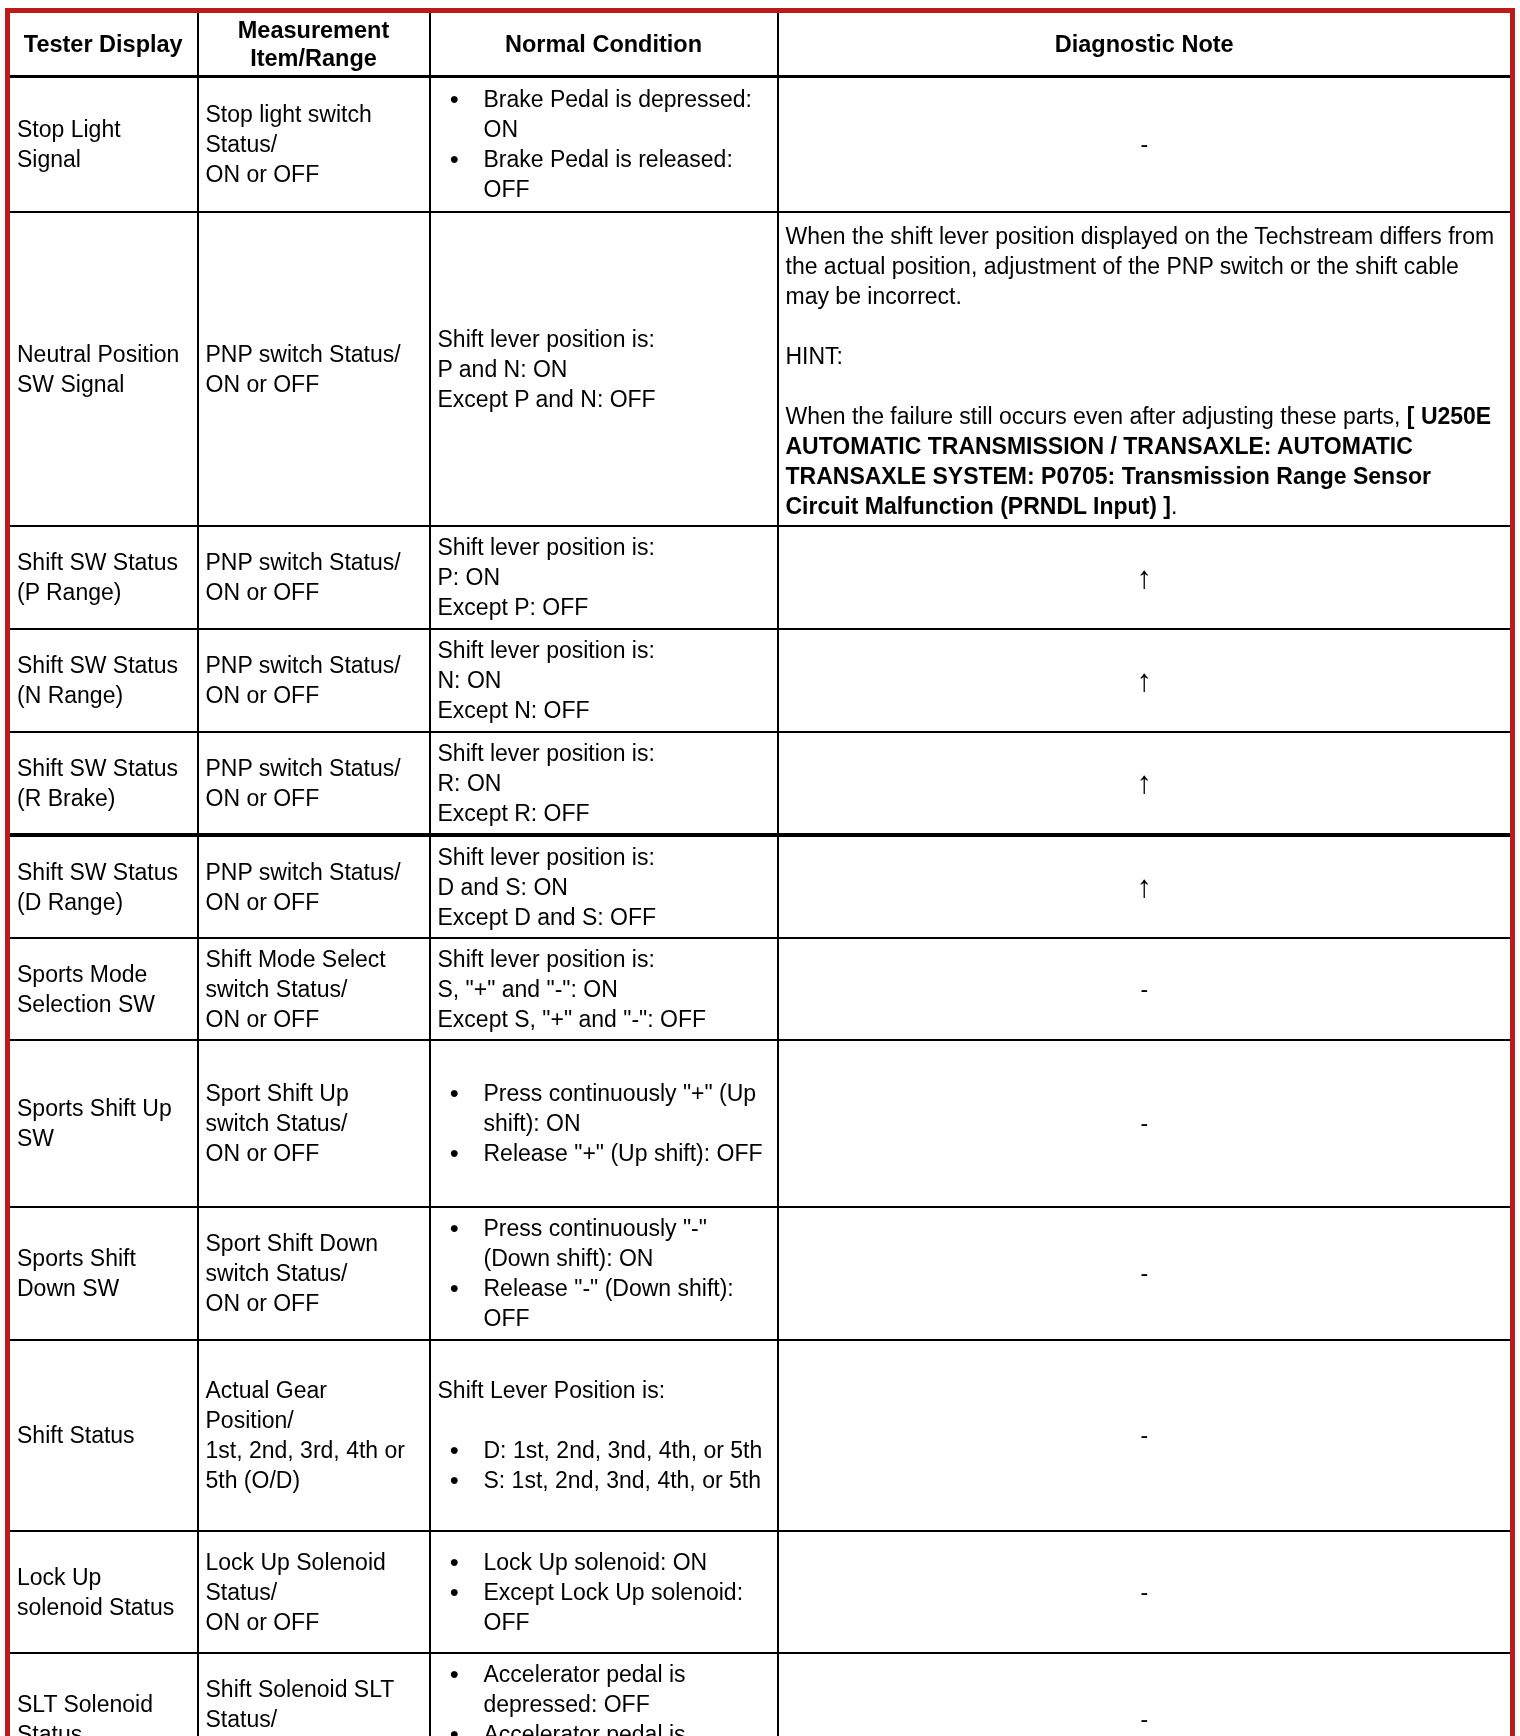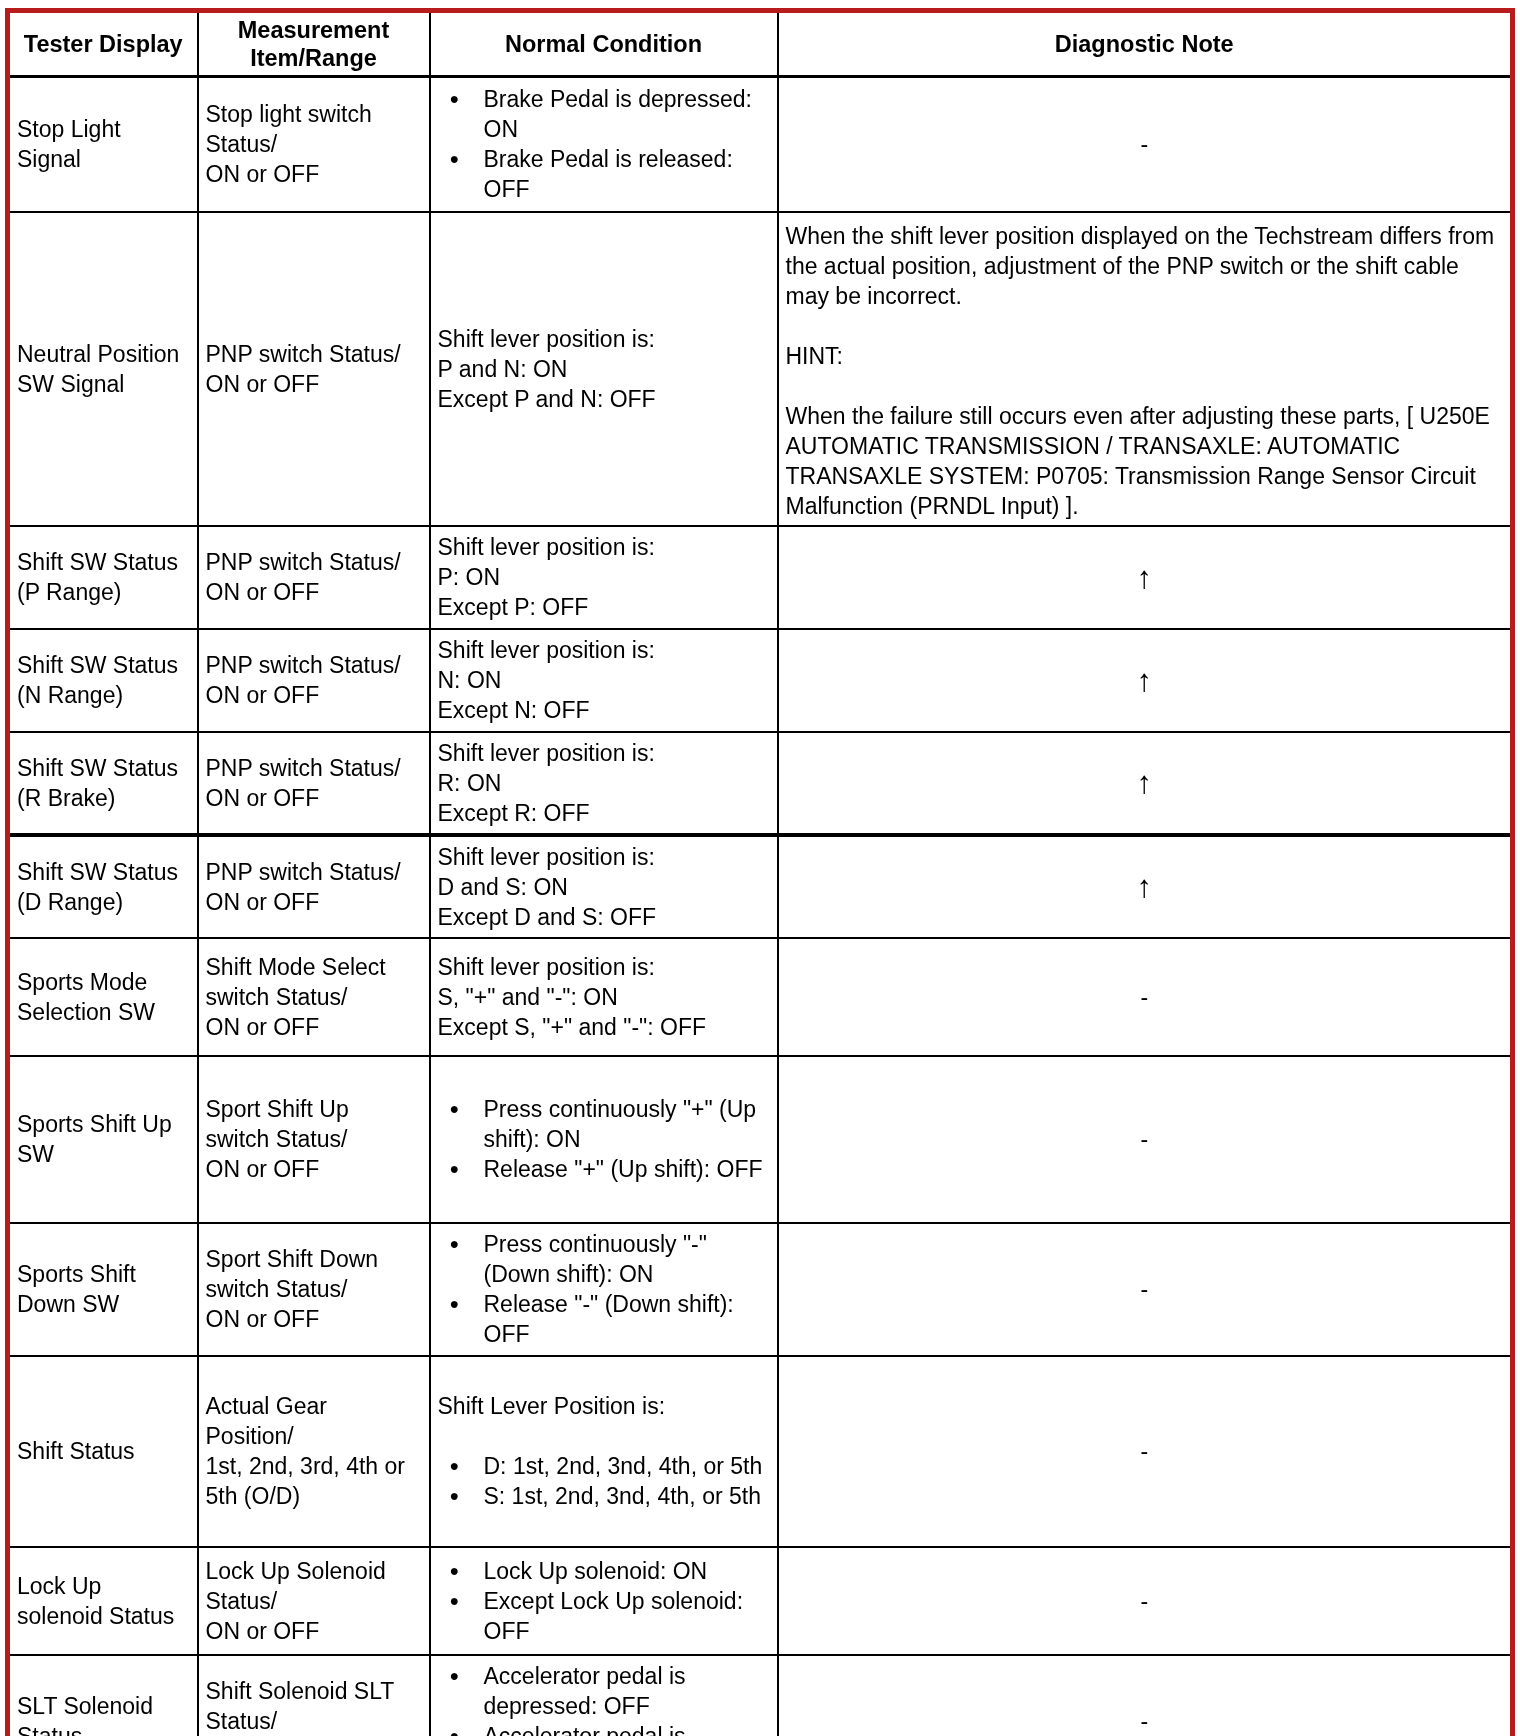--- a/index.html
+++ b/index.html
@@ -40,25 +40,25 @@
     padding: 2px 4px;
   }
 
   
   tbody tr:nth-child(1)  { height: 135px; }
   tbody tr:nth-child(2)  { height: 303px; }
   tbody tr:nth-child(3)  { height: 103px; }
   tbody tr:nth-child(4)  { height: 103px; }
   tbody tr:nth-child(5)  { height: 103px; }
   tbody tr:nth-child(6)  { height: 103px; }
-  tbody tr:nth-child(7)  { height: 118px; }
+  tbody tr:nth-child(7)  { height: 102px; }
   tbody tr:nth-child(8)  { height: 167px; }
   tbody tr:nth-child(9)  { height: 133px; }
   tbody tr:nth-child(10) { height: 191px; }
-  tbody tr:nth-child(11) { height: 108px; }
+  tbody tr:nth-child(11) { height: 122px; }
   tbody tr:nth-child(12) { height: 134px; }
   
   tbody tr:nth-child(6) td { border-top-width: 4px; }
 
   td.cell-left   { text-align: left; }
   td.cell-center { text-align: center; }
 
   .line { white-space: normal; }
   .intro-gap { margin-bottom: 30px; }
 
@@ -70,21 +70,21 @@
     line-height: 30px;
   }
   .bullet-text { flex: 1 1 auto; }
 
   .dash-mark  { font-size: 23px; }
   .arrow-mark { font-size: 31px; line-height: 31px; }
 
   .note-cell { padding: 6px 6px; }
   .note-para { margin: 4px 0 30px 0; }
   .note-para:last-child { margin-bottom: 0; }
-  .note-para b { font-weight: normal; }
+  .note-para b { font-weight: bold; }
 </style>
 </head>
 <body>
 
 <div class="page">
   <table class="diag">
     <colgroup>
       <col class="c1">
         <col class="c2">
         <col class="c3">

